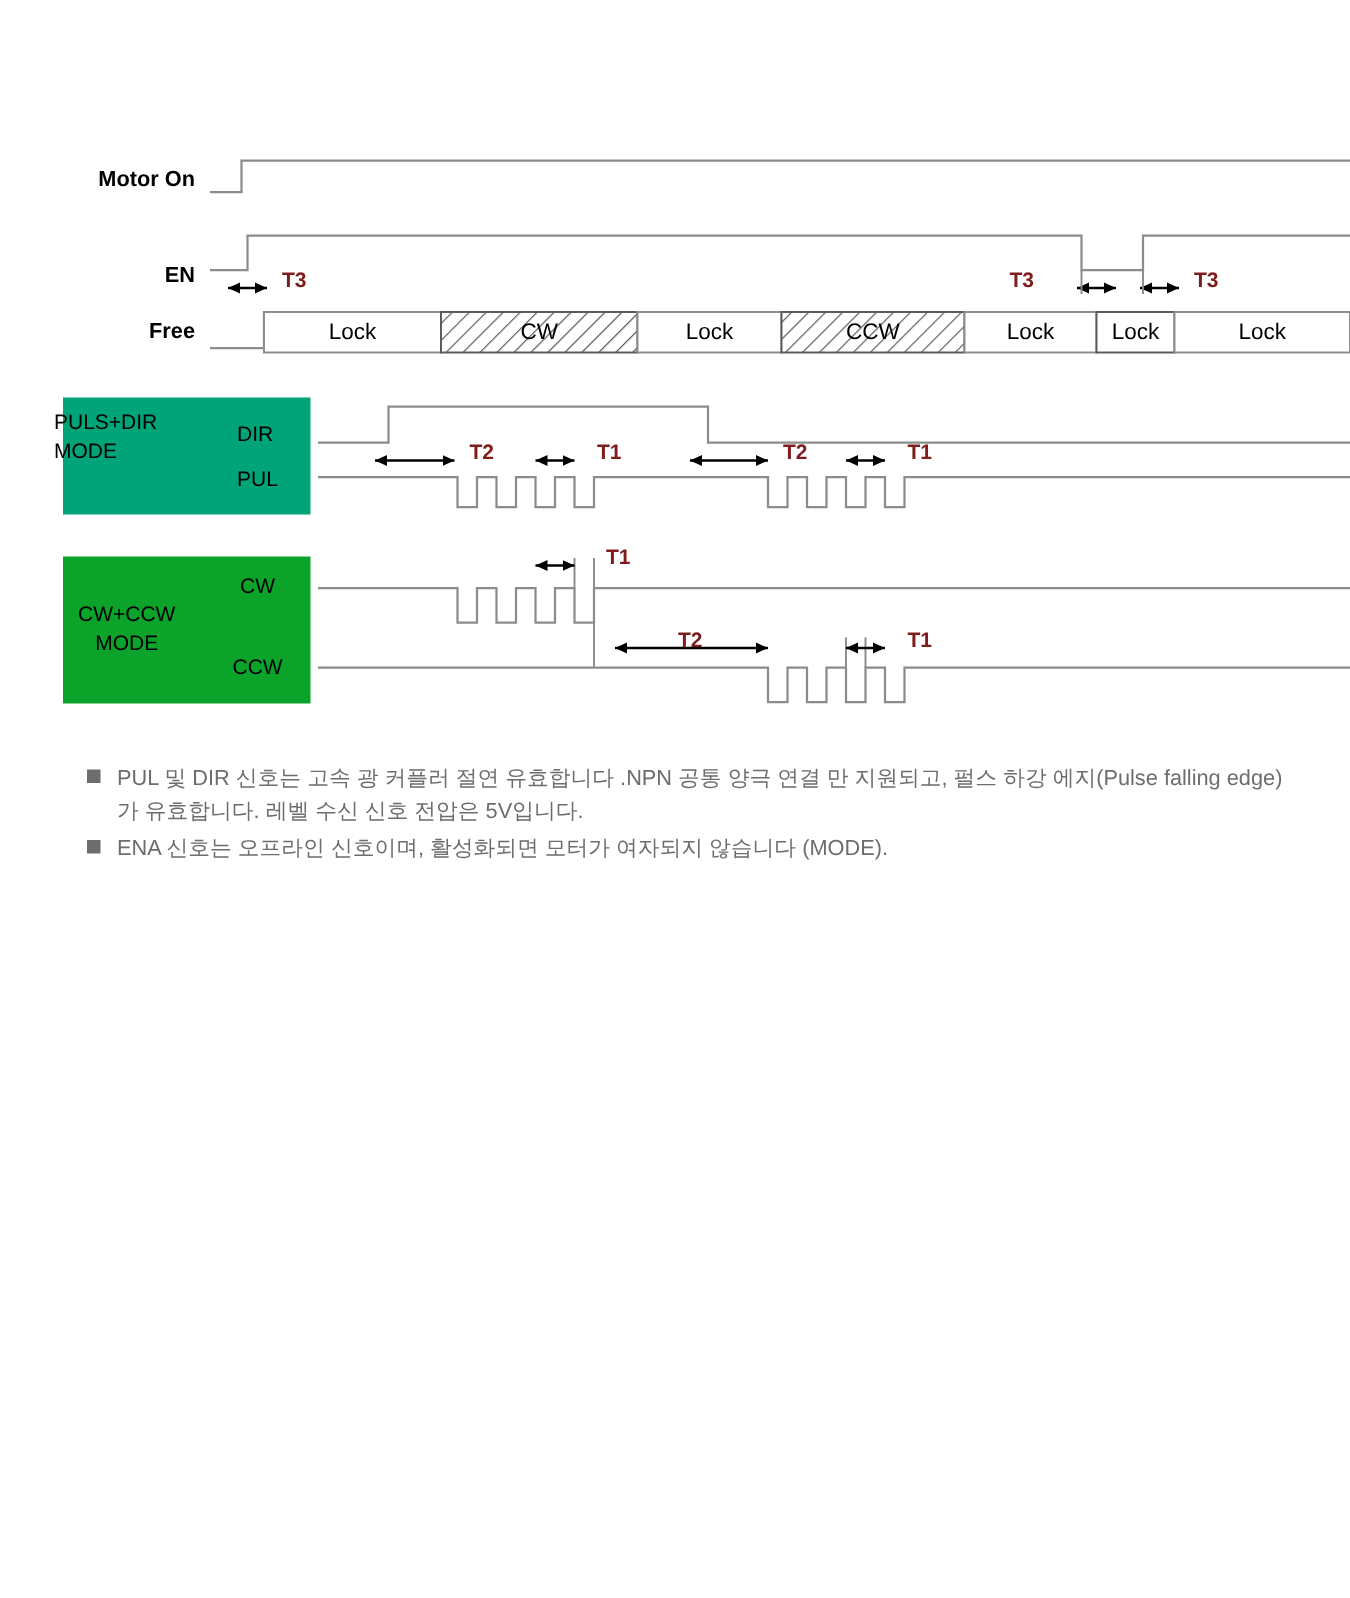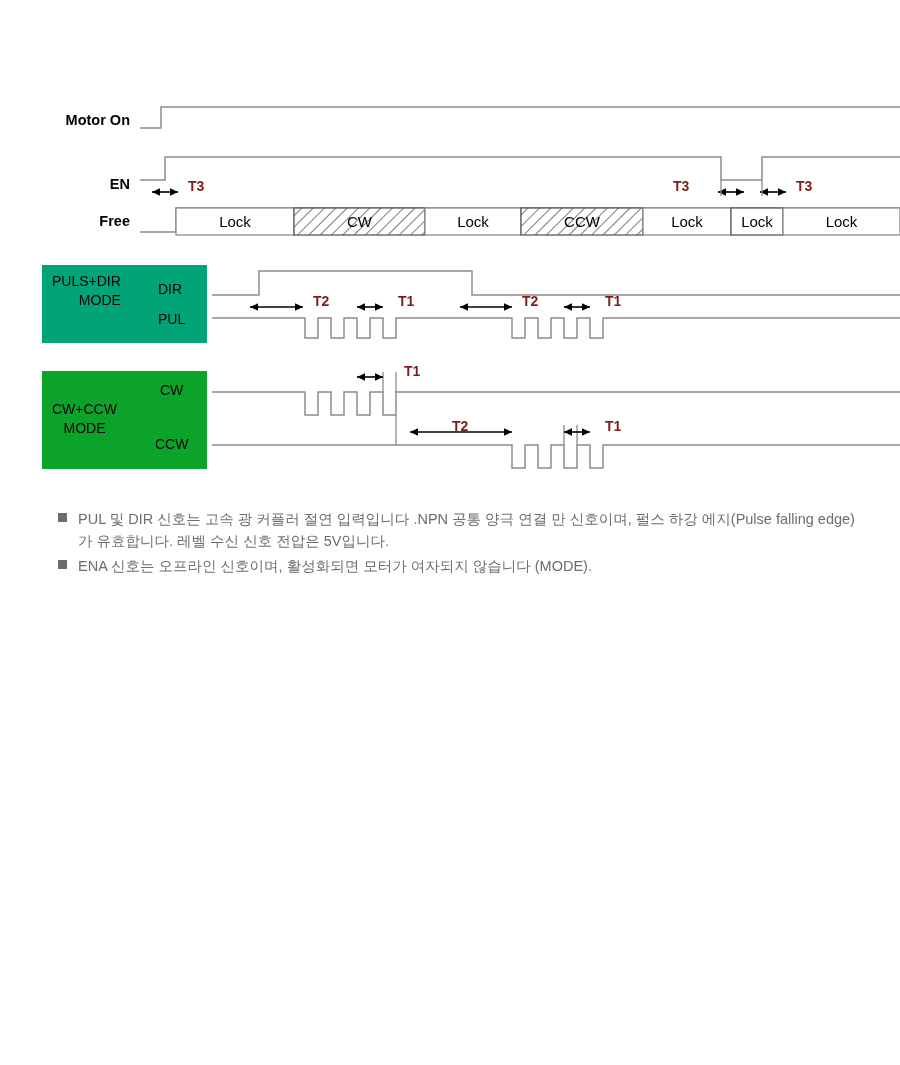--- a/index.html
+++ b/index.html
@@ -200,21 +200,21 @@
   <div class="statetext" style="left:425px; top:213px; width:96px;">Lock</div>
   <div class="statetext" style="left:521px; top:213px; width:122px;">CCW</div>
   <div class="statetext" style="left:643px; top:213px; width:88px;">Lock</div>
   <div class="statetext" style="left:731px; top:213px; width:52px;">Lock</div>
   <div class="statetext" style="left:783px; top:213px; width:117px;">Lock</div>
 
   <div class="marklabel" style="left:188px; top:178px;">T3</div>
   <div class="marklabel" style="left:673px; top:178px;">T3</div>
   <div class="marklabel" style="left:796px; top:178px;">T3</div>
 
-  <div class="modebox-text" style="left:52px; top:272px;text-align:right;">PULS+DIR
+  <div class="modebox-text" style="left:36px; top:272px;">PULS+DIR
 MODE</div>
   <div class="pinlabel" style="left:158px; top:281px;">DIR</div>
   <div class="pinlabel" style="left:158px; top:311px;">PUL</div>
 
   <div class="marklabel" style="left:313px; top:293px;">T2</div>
   <div class="marklabel" style="left:398px; top:293px;">T1</div>
   <div class="marklabel" style="left:522px; top:293px;">T2</div>
   <div class="marklabel" style="left:605px; top:293px;">T1</div>
 
   <div class="modebox-text" style="left:52px; top:400px;text-align:center;">CW+CCW
@@ -222,21 +222,21 @@
   <div class="pinlabel" style="left:160px; top:382px;">CW</div>
   <div class="pinlabel" style="left:155px; top:436px;">CCW</div>
 
   <div class="marklabel" style="left:404px; top:363px;">T1</div>
   <div class="marklabel" style="left:452px; top:418px;">T2</div>
   <div class="marklabel" style="left:605px; top:418px;">T1</div>
 
   <div id="notes">
     <div class="note">
       <span class="bullet"></span>
-      <span>PUL 및 DIR 신호는 고속 광 커플러 절연 입력입니다 .NPN 공통 양극 연결 만 신호이며, 펄스 하강 에지(Pulse falling edge)가 유효합니다. 레벨 수신 신호 전압은 5V입니다.</span>
+      <span>PUL 및 DIR 신호는 고속 광 커플러 절연 유효합니다 .NPN 공통 양극 연결 만 지원되고, 펄스 하강 에지(Pulse falling edge)가 유효합니다. 레벨 수신 신호 전압은 5V입니다.</span>
     </div>
     <div class="note">
       <span class="bullet"></span>
       <span>ENA 신호는 오프라인 신호이며, 활성화되면 모터가 여자되지 않습니다 (MODE).</span>
     </div>
   </div>
 
 </div>
 
 </body></html>

